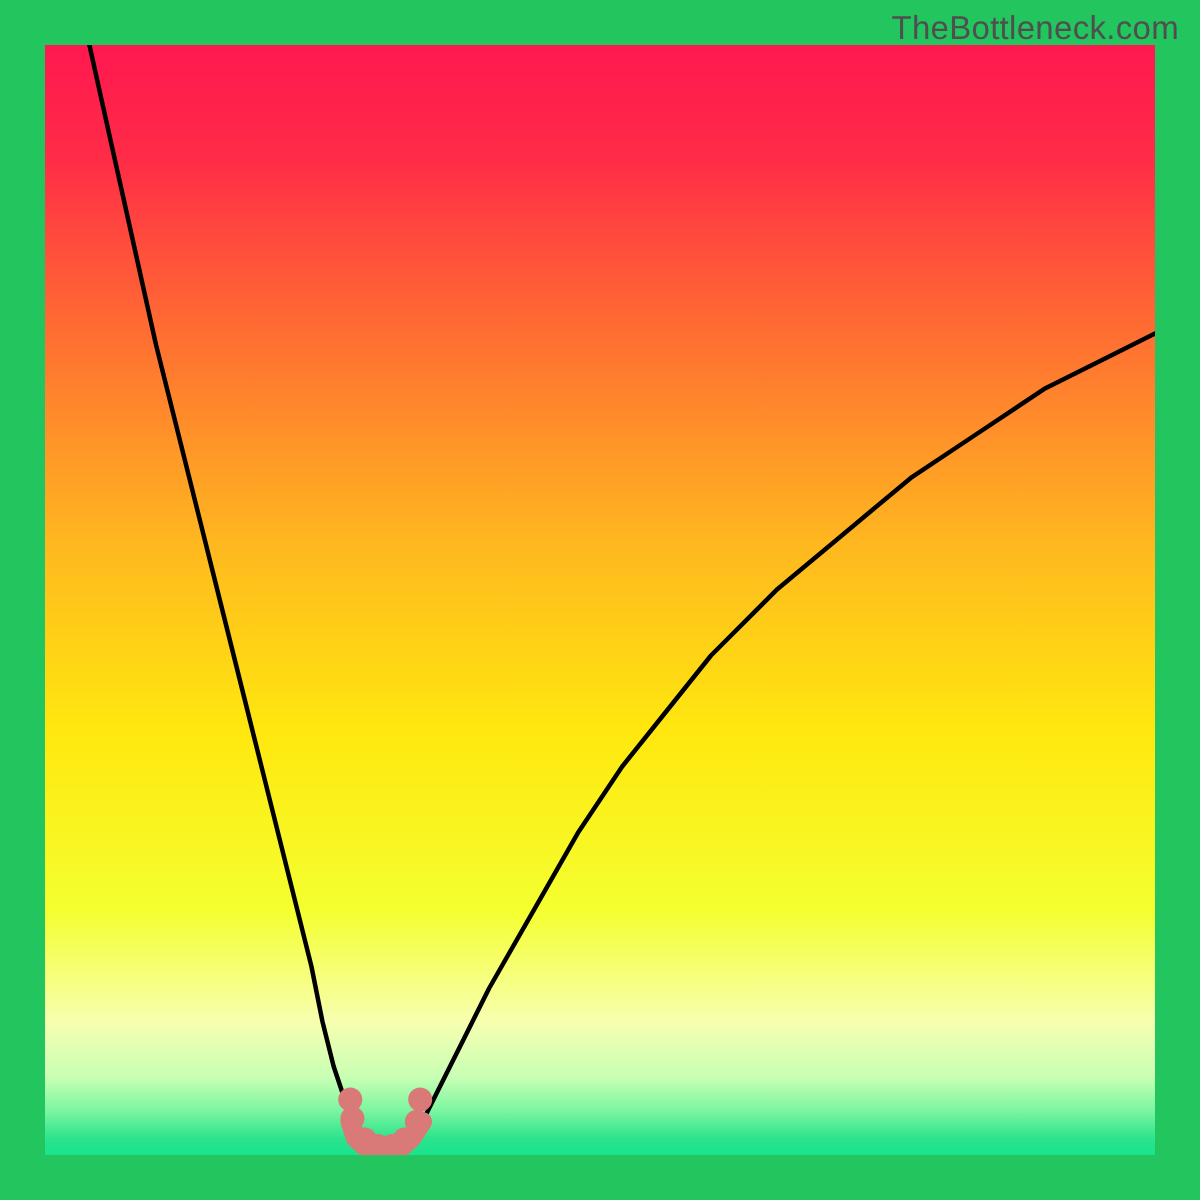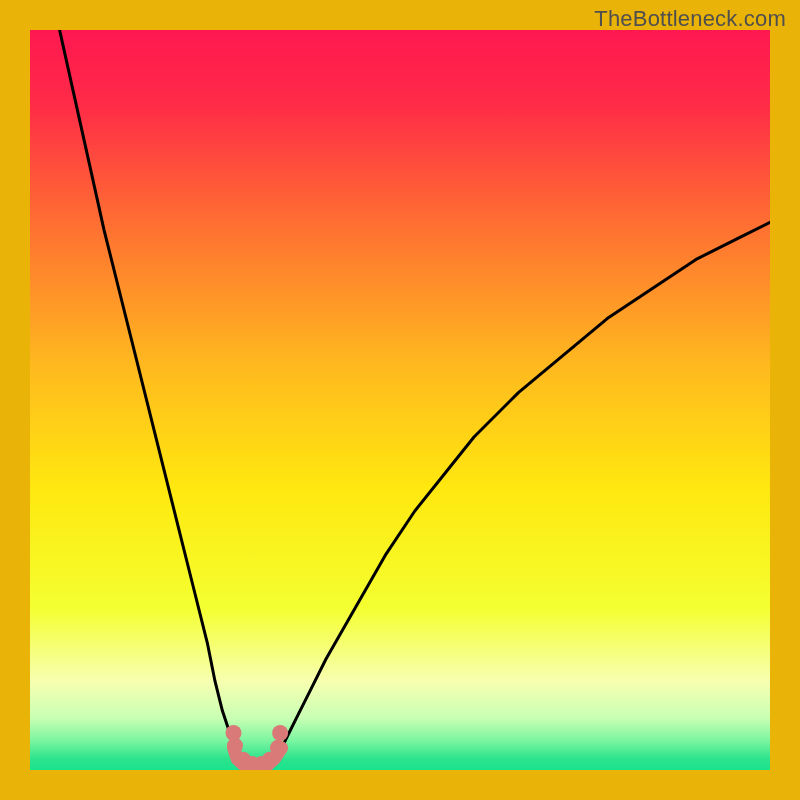--- a/index.html
+++ b/index.html
@@ -8,21 +8,21 @@
     width: 800px;
     height: 800px;
     overflow: hidden;
     background: #000;
     font-family: Arial, Helvetica, sans-serif;
   }
   .frame {
     position: absolute;
     left: 0; top: 0;
     width: 800px; height: 800px;
-    background: #eab308;
+    background: #22c55e;
   }
   .plot {
     position: absolute;
     left: 30px;
     top: 30px;
     width: 740px;
     height: 740px;
     overflow: hidden;
   }
   .grad {

